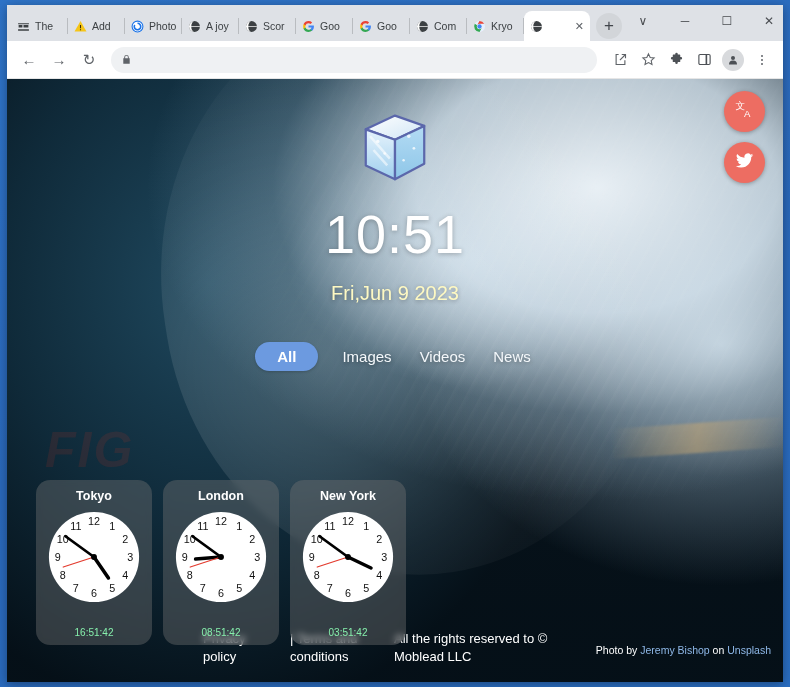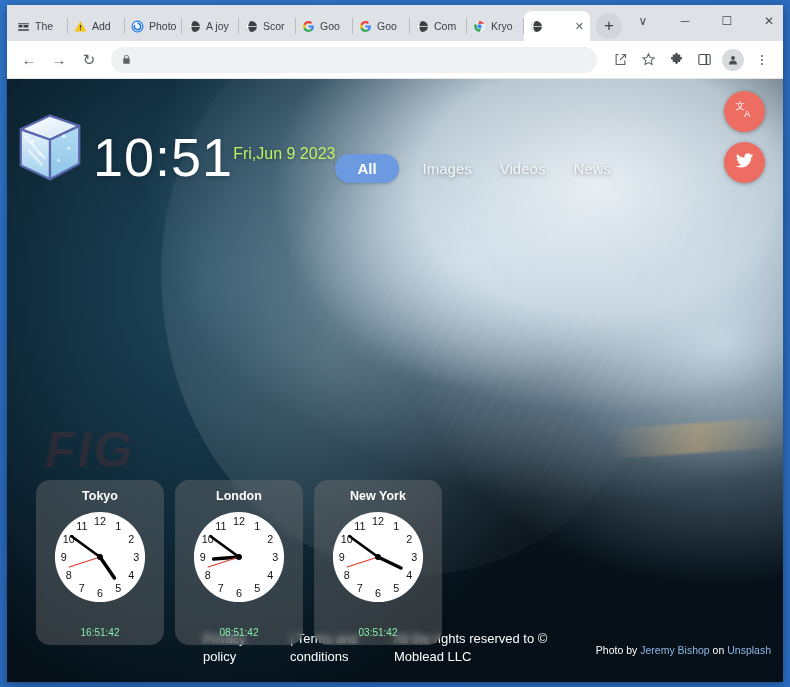--- a/index.html
+++ b/index.html
@@ -249,38 +249,38 @@
     display: flex; align-items: center; justify-content: center;
     color: #fff;
     box-shadow: 0 1px 4px rgba(0,0,0,.3);
   }
 
   
   #center {
     position: absolute;
     left: 0; right: 0; top: 28px;
     display: flex;
-    flex-direction: row;
+    flex-direction: column;
     align-items: center;
     z-index: 5;
   }
   #logo-cube { width: 86px; height: 86px; }
   #clock-time {
     font-size: 54px;
     color: #ffffff;
     font-weight: 300;
     line-height: 1;
     margin-top: 14px;
     letter-spacing: 1px;
     text-shadow: 0 1px 5px rgba(0,0,0,.28);
   }
   #clock-date {
-    font-size: 16px;
-    color: #bef264;
-    margin-top: 7px;
+    font-size: 20px;
+    color: #fef9c3;
+    margin-top: 21px;
     text-shadow: 0 1px 4px rgba(0,0,0,.32);
   }
 
   
   #search-tabs {
     display: flex;
     align-items: center;
     gap: 20px;
     margin-top: 37px;
   }
@@ -328,21 +328,21 @@
   
   #widgets {
     position: absolute;
     left: 29px;
     bottom: 37px;
     display: flex;
     gap: 11px;
     z-index: 5;
   }
   .widget {
-    width: 128px;
+    width: 116px;
     height: 165px;
     background: rgba(118,118,118,.40);
     border-radius: 14px;
     display: flex;
     flex-direction: column;
     align-items: center;
     padding-top: 9px;
     backdrop-filter: blur(3px);
   }
   .widget-city {

